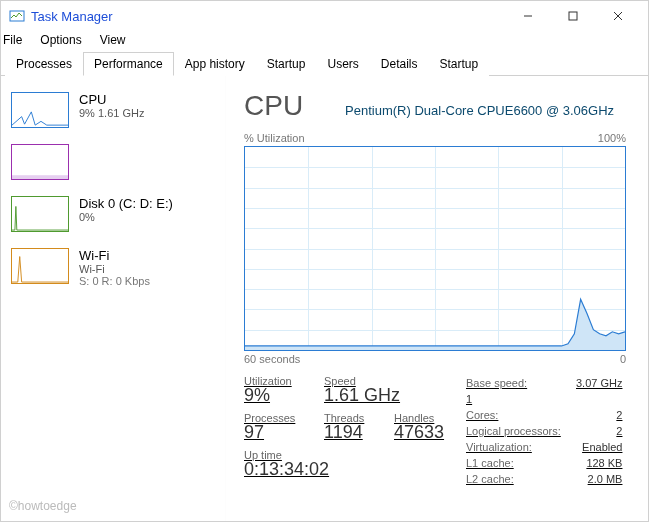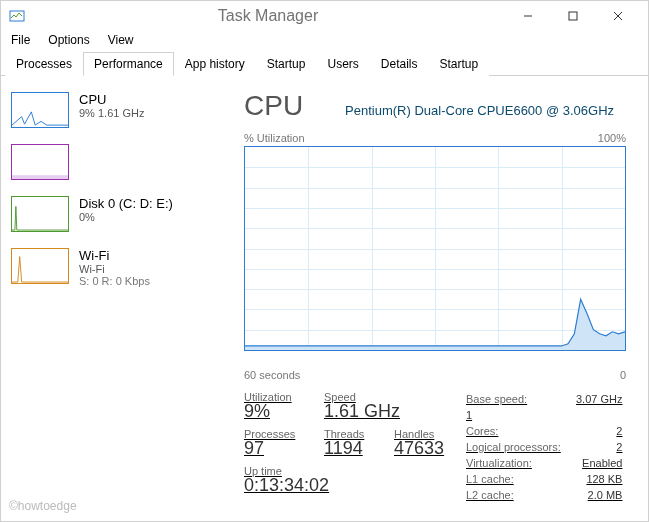--- a/index.html
+++ b/index.html
@@ -19,36 +19,35 @@
   align-items: center;
   height: 30px;
   padding: 0 8px;
 }
 .titlebar .app-icon {
   width: 16px; height: 16px;
   margin-right: 6px;
 }
 .titlebar .title {
   flex: 1;
-  font-size: 16px;
-  color: #737373;
-  text-align: center;
+  font-size: 13px;
+  color: #1d4ed8;
 }
 .winbtns {
   display: flex;
 }
 .winbtn {
   width: 45px; height: 30px;
   display: flex; align-items: center; justify-content: center;
   color: #333;
 }
 .menubar {
   display: flex;
   gap: 18px;
-  padding: 2px 10px 4px 10px;
+  padding: 2px 10px 4px 2px;
   font-size: 12px;
   color: #000;
 }
 .tabstrip {
   display: flex;
   border-bottom: 1px solid #d0d0d0;
   padding-left: 4px;
   font-size: 12px;
 }
 .tab {
@@ -138,21 +137,21 @@
 .graph svg.plot {
   position: absolute;
   left: 0; top: 0;
   width: 100%; height: 100%;
 }
 .graph-bot {
   display: flex;
   justify-content: space-between;
   font-size: 11px;
   color: #777;
-  margin-top: 18px;
+  margin-top: 2px;
   width: 382px;
 }
 .stats {
   display: flex;
   margin-top: 10px;
   text-decoration: underline;
 }
 .stats-left {
   width: 222px;
 }

